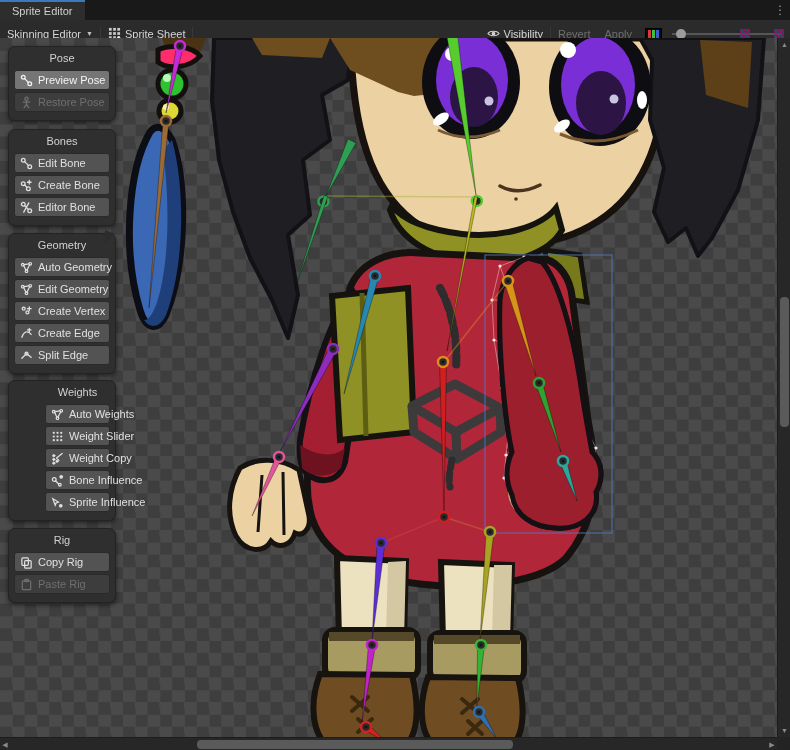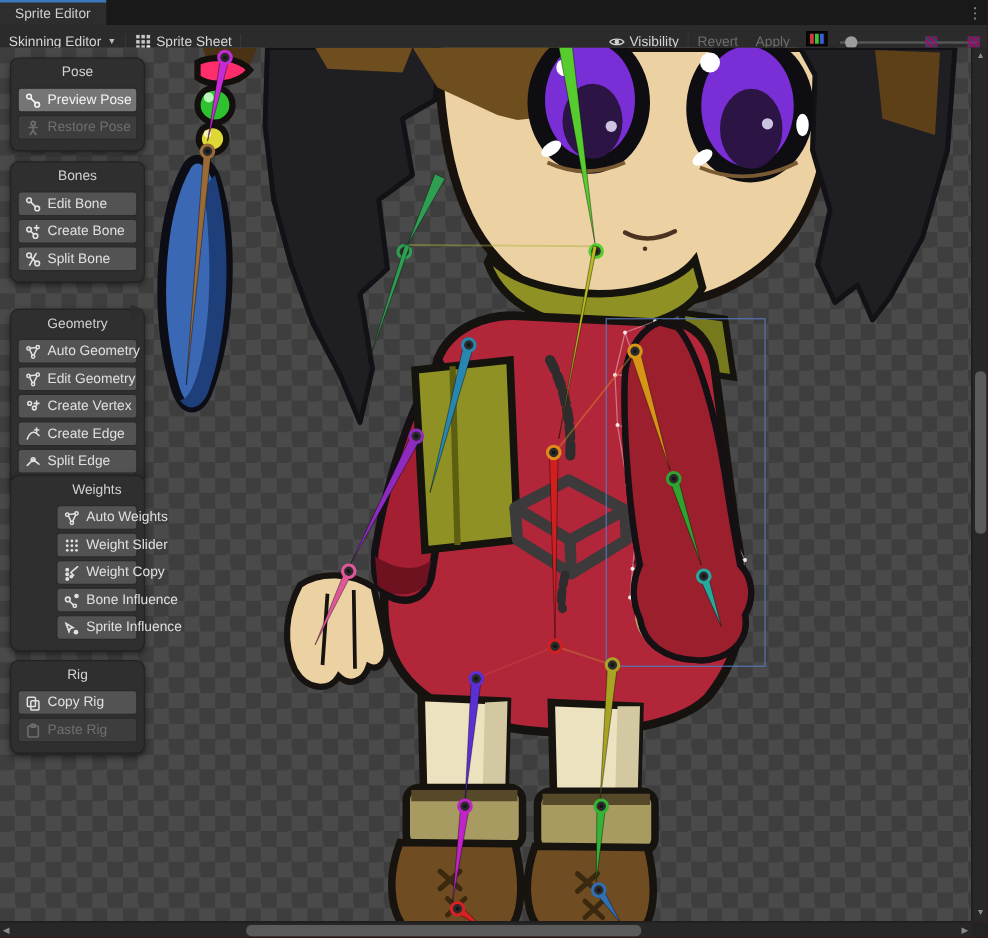--- a/index.html
+++ b/index.html
@@ -1,34 +1,34 @@
 <!DOCTYPE html>
 <html style="--accent: #3a79bb; --checker-dark: #3e3e3e; --checker-light: #4a4a4a;"><head>
 <meta charset="utf-8">
 <style>
   html,body{margin:0;padding:0;background:#111;}
   *{box-sizing:border-box;}
-  .window{position:relative;width:790px;height:750px;background:#7f1d1d;overflow:hidden;
+  .window{position:relative;width:790px;height:750px;background:#84cc16;overflow:hidden;
           font-family:"Liberation Sans",sans-serif;color:#d2d2d2;font-size:11px;}
 
   
   .tabbar{position:absolute;left:0;top:0;width:790px;height:20px;background:#191919;}
   .tab{position:absolute;left:0;top:0;height:20px;min-width:82px;padding:0 12px;
        background:#2d2d2d;border-top:2px solid var(--accent,#3a79bb);
        display:flex;align-items:center;justify-content:center;color:#cfcfcf;}
   .kebab{position:absolute;right:3px;top:2px;width:14px;height:16px;color:#9a9a9a;
          font-size:12px;line-height:16px;text-align:center;cursor:pointer;}
 
   
   .toolbar{position:absolute;left:0;top:20px;width:790px;height:28px;background:#2b2b2b;
            border-bottom:1px solid #1c1c1c;display:flex;align-items:center;}
   .tb-item{display:flex;align-items:center;height:18px;padding:0 7px;color:#d6d6d6;cursor:pointer;}
   .tb-item .caret{margin-left:5px;font-size:7px;color:#c0c0c0;}
   .tb-sep{width:1px;height:14px;background:#1f1f1f;border-right:1px solid #383838;}
-  .tb-right{margin-left:auto;display:flex;height:18px;}
+  .tb-right{margin-left:auto;display:flex;align-items:center;height:18px;}
   .tb-dim{color:#6e6e6e;}
   .ic14{width:13px;height:13px;margin-right:4px;flex:0 0 auto;}
   .swatch{width:17px;height:12px;background:#0c0c0c;border:1px solid #000;margin:0 6px;
           display:flex;align-items:center;justify-content:center;gap:1px;cursor:pointer;}
   .swatch i{display:block;width:3px;height:8px;}
   .slider{position:relative;width:118px;height:18px;margin-right:4px;cursor:pointer;}
   .slider .track{position:absolute;left:4px;right:4px;top:8px;height:2px;background:#565656;}
   .slider .handle{position:absolute;top:4px;width:10px;height:10px;border-radius:50%;background:#9c9c9c;}
   .slider .mini{position:absolute;top:4px;width:10px;height:10px;background:
      repeating-linear-gradient(45deg,#b06,#b06 2px,#447 2px,#447 4px);opacity:.75;border-radius:1px;}
@@ -442,24 +442,24 @@
         <button class="tool-btn">
           <svg class="ic" viewBox="0 0 14 14">
             <use href="#ic-bone-plus" xlink:href="#ic-bone-plus"></use>
           </svg>
           <span>Create Bone</span>
         </button>
         <button class="tool-btn">
           <svg class="ic" viewBox="0 0 14 14">
             <use href="#ic-bone-slash" xlink:href="#ic-bone-slash"></use>
           </svg>
-          <span>Split Bone</span>
-        </button>
-      </div>
-      <div class="panel" style="top: 247px;">
+          <span>Editor Bone</span>
+        </button>
+      </div>
+      <div class="panel" style="top: 233px;">
         <div class="tail"></div>
         <div class="panel-title">Geometry</div>
         <button class="tool-btn">
           <svg class="ic" viewBox="0 0 14 14">
             <use href="#ic-network" xlink:href="#ic-network"></use>
           </svg>
           <span>Auto Geometry</span>
         </button>
         <button class="tool-btn">
           <svg class="ic" viewBox="0 0 14 14">

